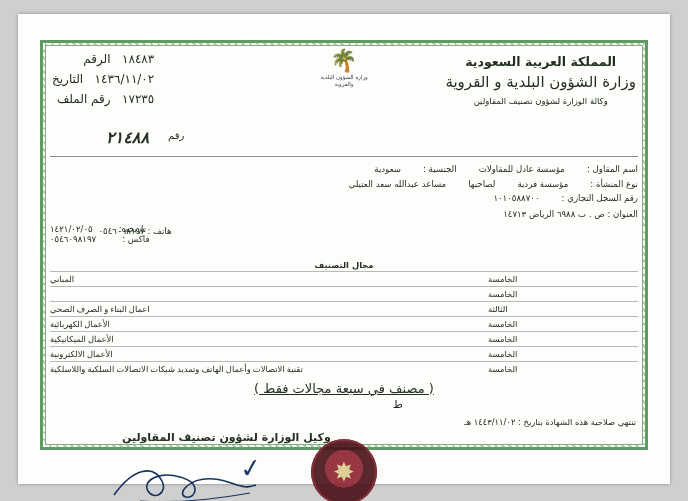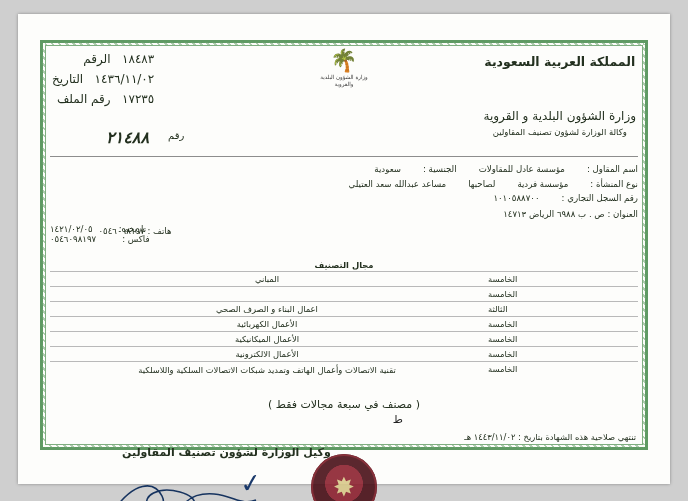--- a/index.html
+++ b/index.html
@@ -43,21 +43,21 @@
     direction:rtl;
     color:#23301f;
   }
   
   .hdr{position:relative;height:78px;}
   .hdr-right{
     position:absolute;right:2px;top:2px;text-align:center;
     line-height:1.55;
   }
   .hdr-right .l1{font-size:12.5px;font-weight:bold;letter-spacing:.5px;}
-  .hdr-right .l2{font-size:12px;margin-top:36px;}
+  .hdr-right .l2{font-size:15px;}
   .hdr-right .l3{font-size:8.5px;}
   .hdr-left{
     position:absolute;left:2px;top:0px;text-align:right;
     font-size:12px;line-height:1.65;
   }
   .hdr-left .row{white-space:nowrap;}
   .emblem{
     position:absolute;left:50%;top:0;transform:translateX(-50%);
     width:60px;text-align:center;
   }
@@ -103,24 +103,24 @@
   }
   .tbl .th .c1{width:150px;text-align:center;font-weight:bold;}
   .tbl .th .c2{flex:1;text-align:center;font-weight:bold;}
   .tbl .r{
     display:flex;justify-content:space-between;
     border-top:1px solid #b9b9b9;
     padding:1.5px 0 1.5px 0;
     min-height:11px;
   }
   .tbl .r .c1{width:150px;text-align:left;}
-  .tbl .r .c2{flex:1;text-align:center;padding-right:4px;}
+  .tbl .r .c2{flex:1;text-align:left;padding-right:4px;font-family:Liberation Serif, serif;}
   .tbl .r.tall .c2{line-height:1.45;}
   .note{
-    margin-top:20px;text-align:center;font-size:11px;
+    margin-top:3px;text-align:center;font-size:13px;text-decoration:underline;
   }
   .squig{font-size:11px;margin-top:2px;padding-right:40%;color:#222;}
   
   .sig{position:relative;height:120px;margin-top:6px;}
   .expiry{
     position:absolute;right:2px;top:0;font-size:8.4px;
   }
   .deputy{
     position:absolute;left:72px;top:14px;
     font-size:11px;font-weight:bold;white-space:nowrap;

